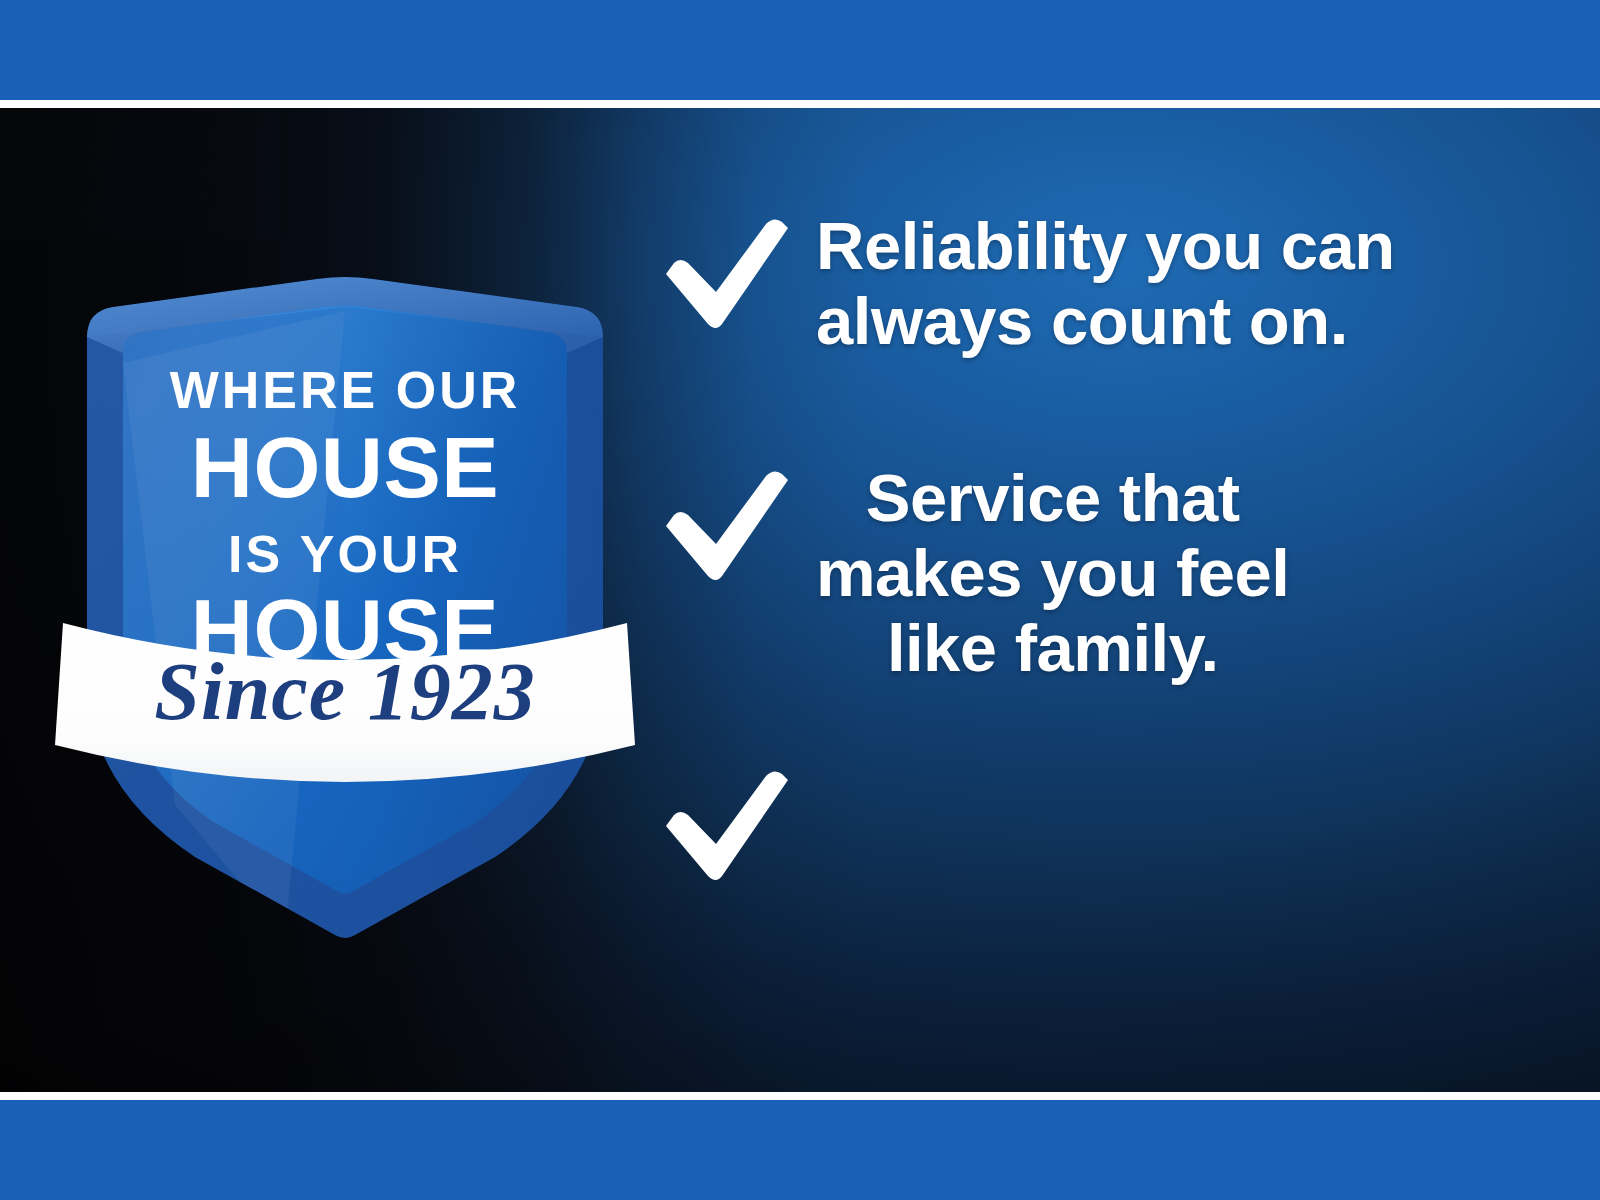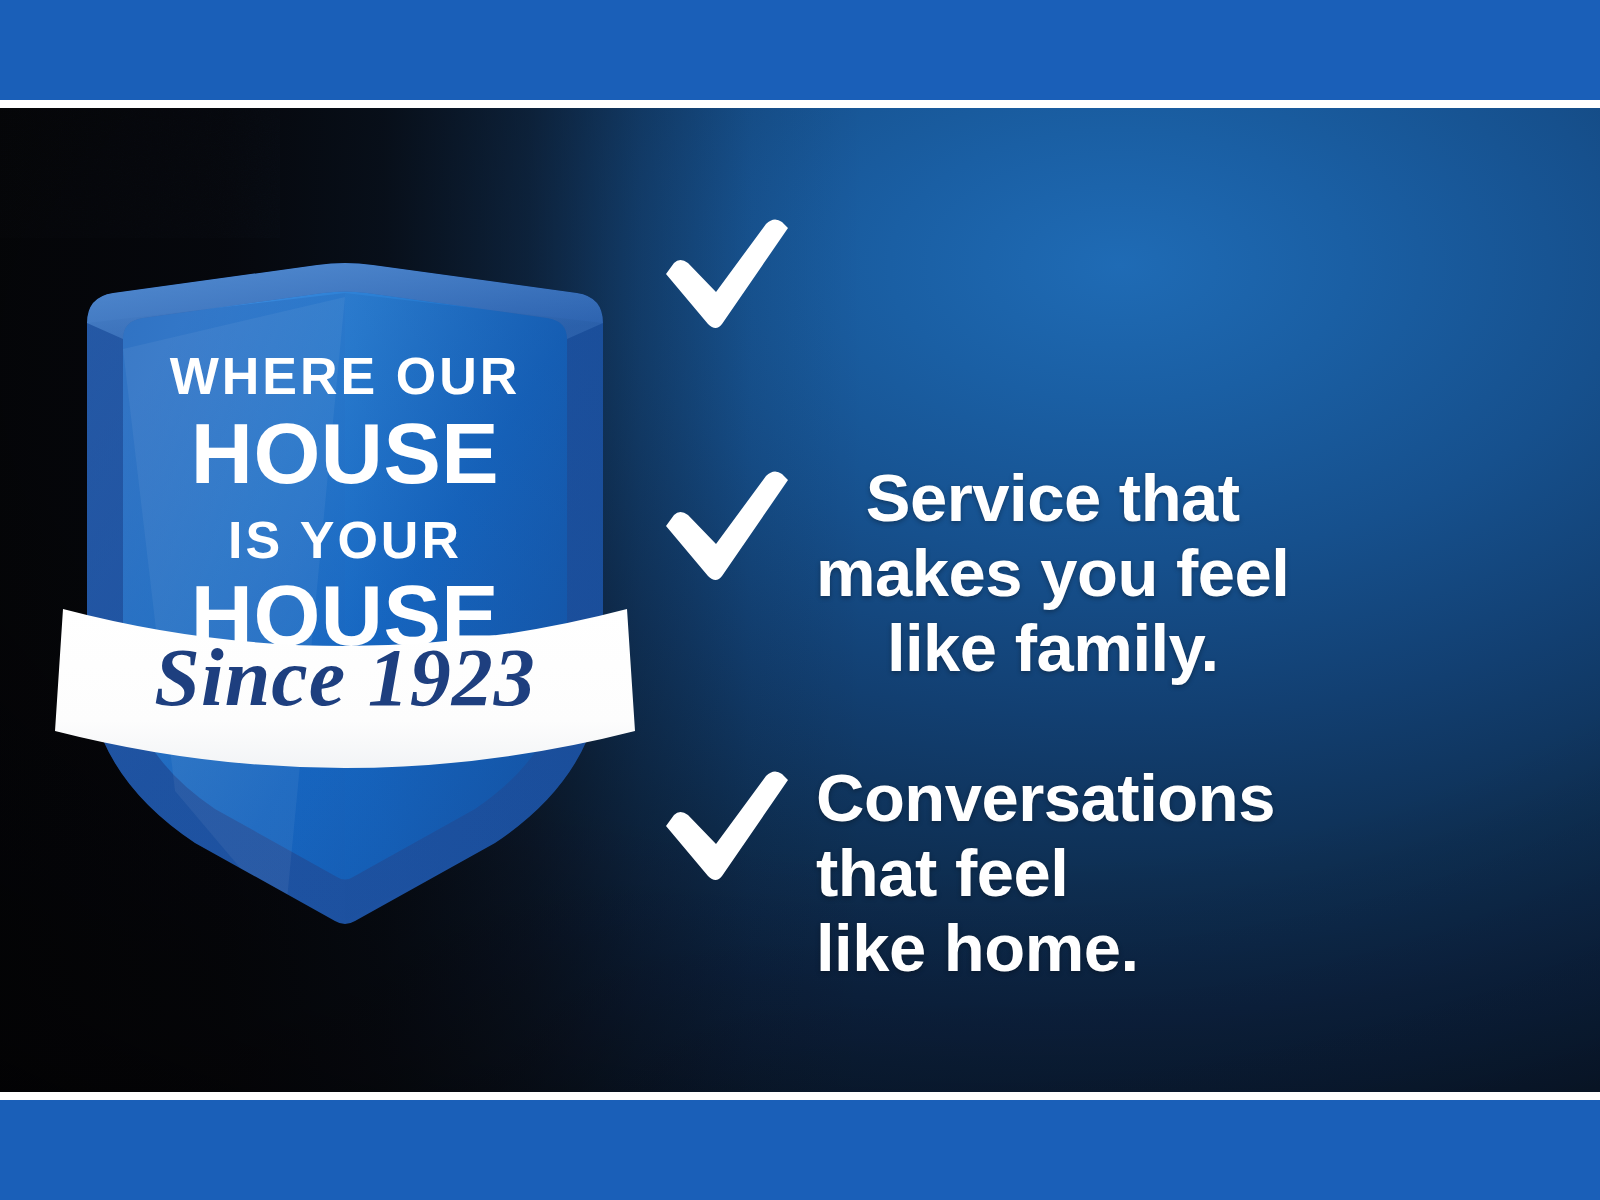--- a/index.html
+++ b/index.html
@@ -86,21 +86,21 @@
     position: absolute;
     inset: -20px;
     opacity: 0.5;
     mix-blend-mode: overlay;
   }
 
   
   .badge {
     position: absolute;
     left: 55px;
-    top: 231px;
+    top: 245px;
     width: 580px;
     height: 690px;
   }
   .badge svg { display: block; width: 100%; height: 100%; overflow: visible; }
 
   .shield-line {
     fill: #ffffff;
     font-family: "Liberation Sans", sans-serif;
     font-weight: bold;
     text-anchor: middle;
@@ -251,20 +251,22 @@
 
   <div class="bullets">
 
     <div class="bullet bullet-1">
       <span class="check">
         <svg viewBox="0 0 130 120" xmlns="http://www.w3.org/2000/svg">
           <path d="M 6 58 L 14 47 Q 20 41 28 47 L 56 76 L 106 8 Q 114 0 122 6 L 128 12
                    L 62 108 Q 56 116 48 108 Z" fill="#ffffff"></path>
         </svg>
       </span>
+      <span class="bullet-text">Reliability you can
+always count on.</span>
     </div>
 
     <div class="bullet bullet-2">
       <span class="check">
         <svg viewBox="0 0 130 120" xmlns="http://www.w3.org/2000/svg">
           <path d="M 6 58 L 14 47 Q 20 41 28 47 L 56 76 L 106 8 Q 114 0 122 6 L 128 12
                    L 62 108 Q 56 116 48 108 Z" fill="#ffffff"></path>
         </svg>
       </span>
       <span class="bullet-text">Service that
@@ -272,22 +274,19 @@
 like family.</span>
     </div>
 
     <div class="bullet bullet-3">
       <span class="check">
         <svg viewBox="0 0 130 120" xmlns="http://www.w3.org/2000/svg">
           <path d="M 6 58 L 14 47 Q 20 41 28 47 L 56 76 L 106 8 Q 114 0 122 6 L 128 12
                    L 62 108 Q 56 116 48 108 Z" fill="#ffffff"></path>
         </svg>
       </span>
-      <span class="bullet-text">Conversations
-that feel
-like home.</span>
     </div>
 
   </div>
 
   <div class="bar bar-bottom"></div>
 
 </div>
 
 </body></html>

